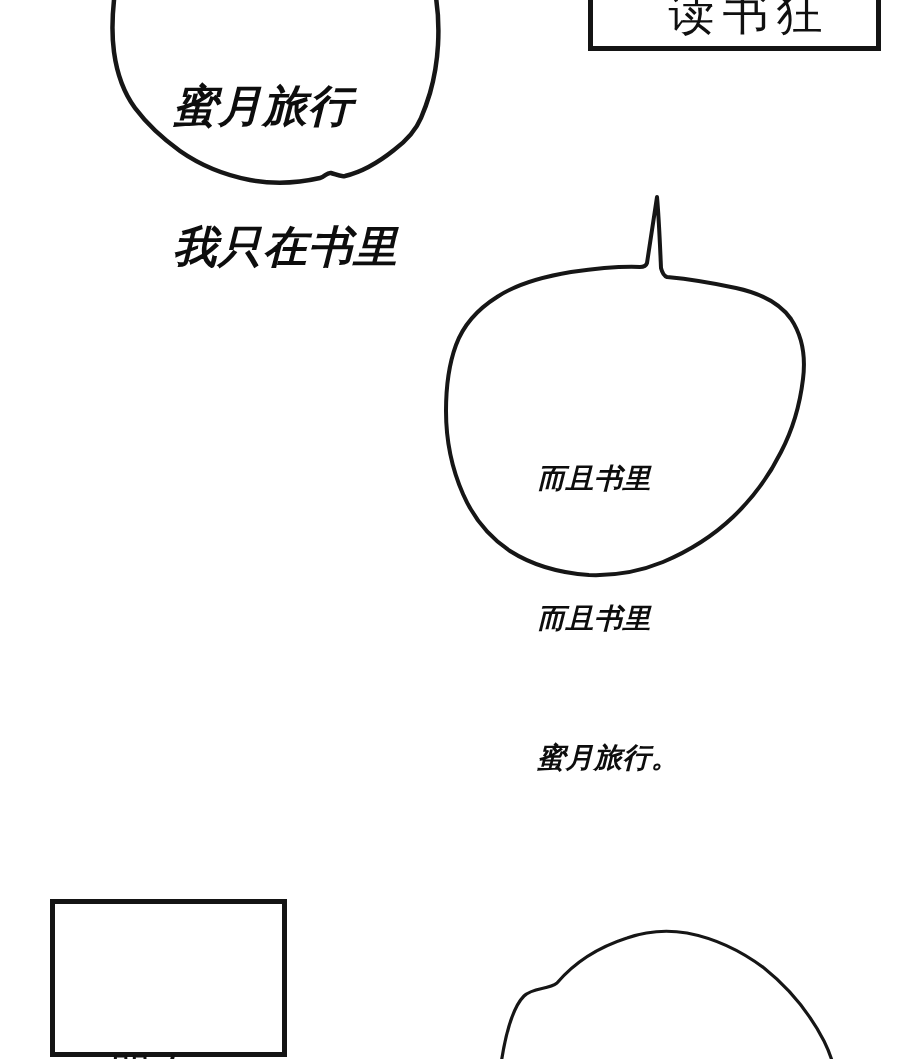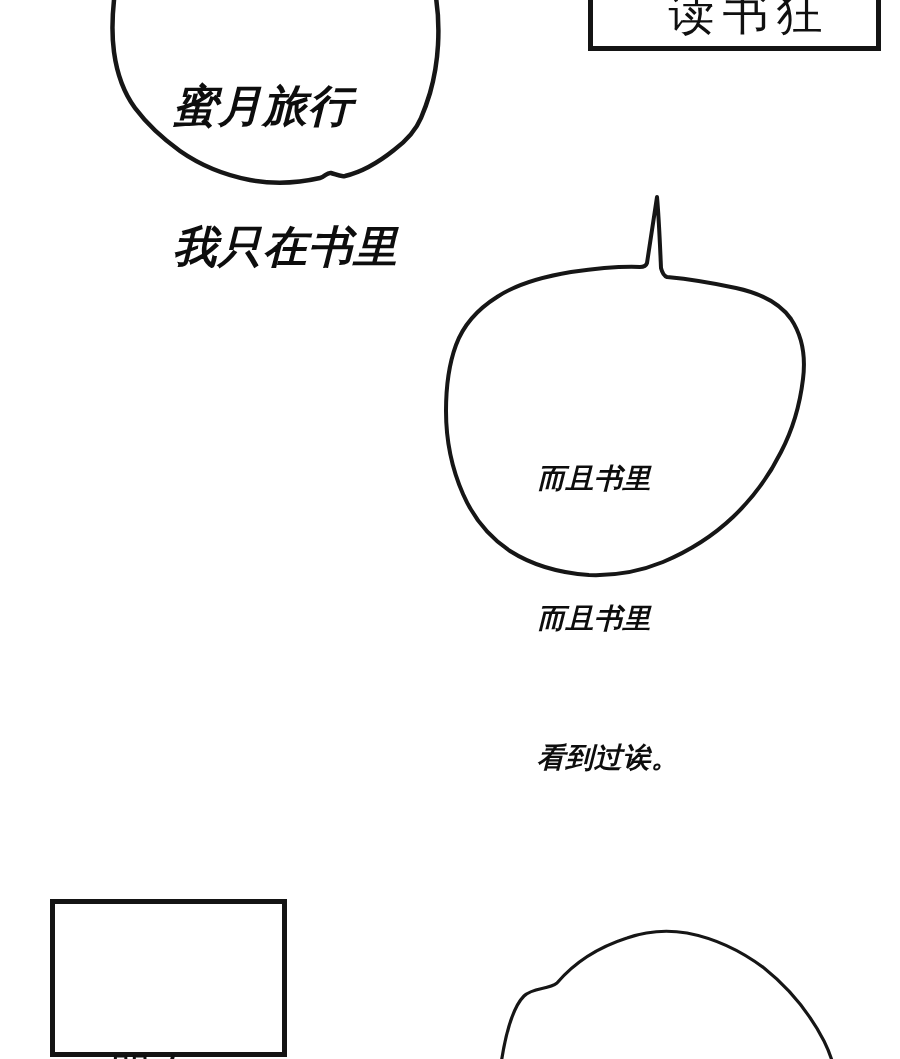--- a/index.html
+++ b/index.html
@@ -154,21 +154,21 @@
   </svg>
 
   <div class="speech-text bubble1-text">
     <span class="line">蜜月旅行</span>
     <span class="line">我只在书里</span>
   </div>
 
   <div class="speech-text bubble2-text">
     <span class="line">而且书里</span>
     <span class="line">而且书里</span>
-    <span class="line">看到过诶。</span>
+    <span class="line">蜜月旅行。</span>
   </div>
 
   <div class="label-box bookworm-box">
     <div class="bookworm-text">读书狂</div>
   </div>
 
   <div class="label-box friend-box">
     <div class="friend-text">
       <span class="line">朋友3</span>
       

